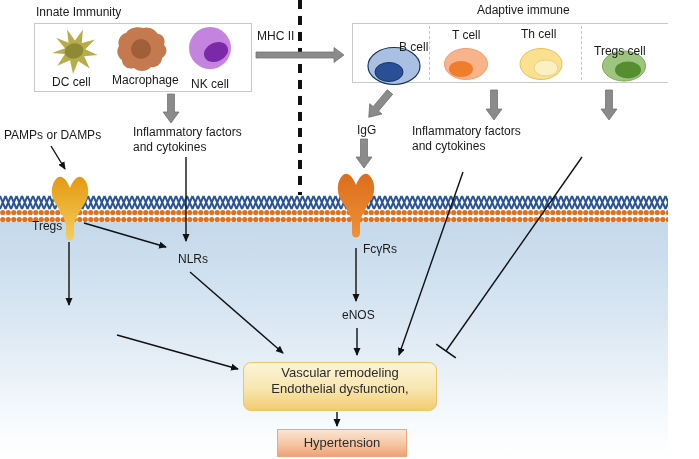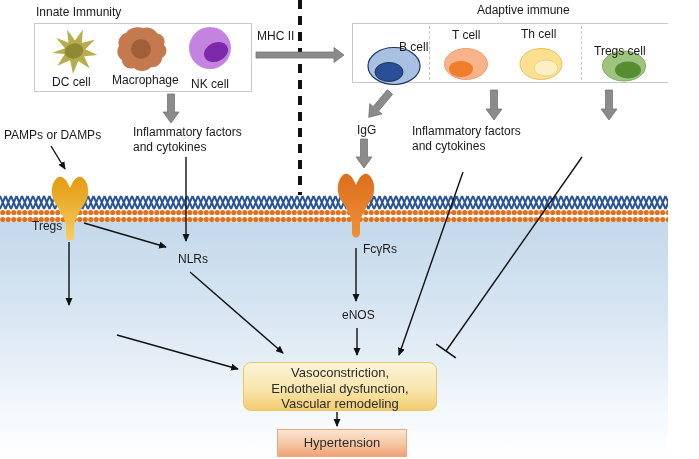--- a/index.html
+++ b/index.html
@@ -163,19 +163,18 @@
     <div>Inflammatory factors</div>
     <div>and cytokines</div>
   </div>
 
   <div class="lbl" style="left:32px;top:219px;">Tregs</div>
   <div class="lbl" style="left:363px;top:226px;margin-top:16px;">FcγRs</div>
   <div class="lbl" style="left:178px;top:252px;">NLRs</div>
   <div class="lbl" style="left:342px;top:308px;">eNOS</div>
 
   <div class="outcome-box">
-    <div>Vasoconstriction,</div>
+    <div>Vascular remodeling</div>
     <div>Endothelial dysfunction,</div>
-    <div>Vascular remodeling</div>
   </div>
   <div class="hyper-box">Hypertension</div>
 
 </div>
 
 </body></html>

